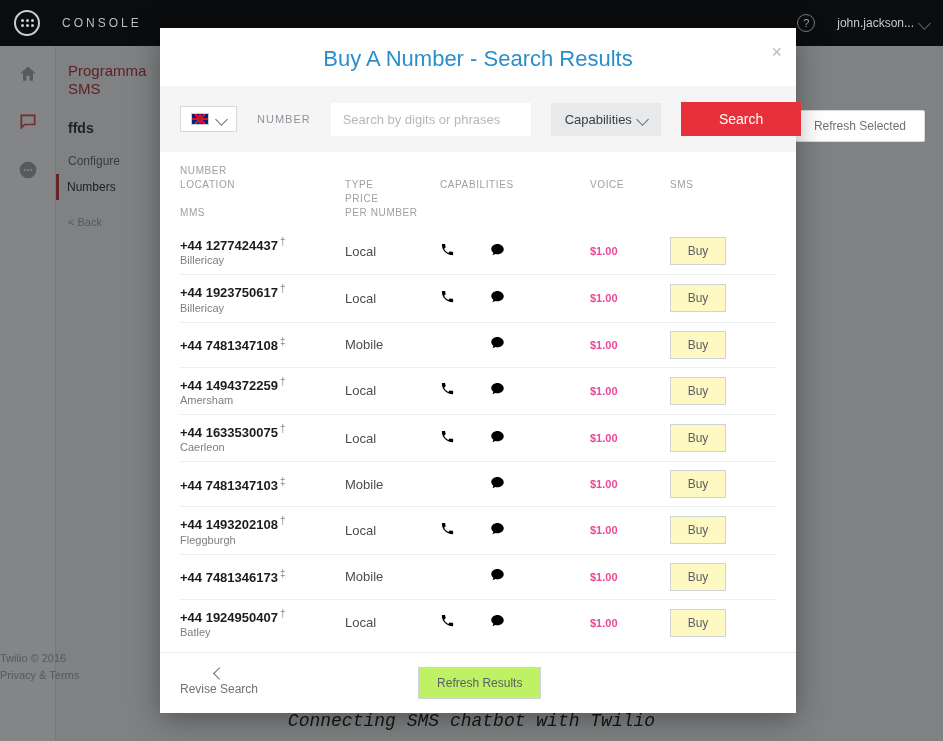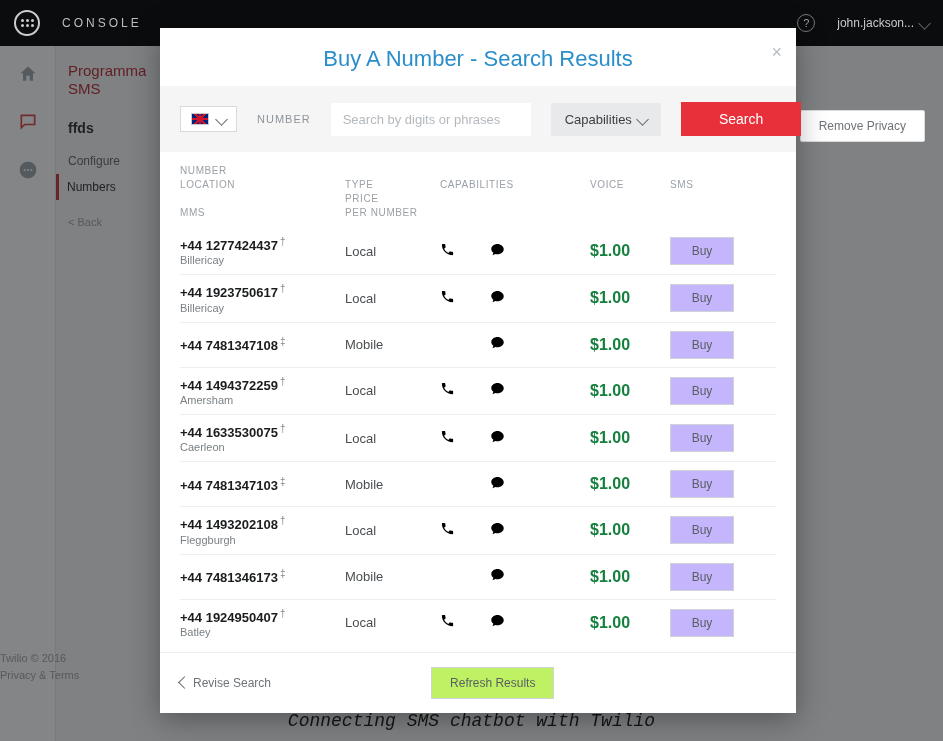--- a/index.html
+++ b/index.html
@@ -54,26 +54,26 @@
 
   .grid { padding: 0 20px 6px; }
   .ghead { display: grid; grid-template-columns: 165px 95px 50px 50px 50px 80px 80px; align-items: end; padding: 12px 0 8px; }
   .ghead div { font-size: 10px; letter-spacing: 0.6px; color: #9ba1a7; line-height: 1.4; }
   .row { display: grid; grid-template-columns: 165px 95px 50px 50px 50px 80px 80px; align-items: center; padding: 8px 0; border-bottom: 1px solid #eceeef; }
   .row:last-child { border-bottom: none; }
   .num { font-weight: 700; color: #1a1c1e; font-size: 13px; }
   .num sup { font-size: 10px; font-weight: 400; color: #888; margin-left: 2px; }
   .loc { font-size: 11px; color: #7a8085; margin-top: 1px; }
   .type { font-size: 13px; color: #4a4e52; }
-  .price { font-weight: 700; font-size: 16px; color: #15803d; }
-  .buy-btn { background: #c4b5fd; border: 1px solid #cfd3d7; padding: 6px 8px; width: 64px; text-align: center; font-size: 12px; color: #5a5f63; }
+  .price { font-weight: 700; font-size: 11px; color: #ec4899; }
+  .buy-btn { background: #fef9c3; border: 1px solid #cfd3d7; padding: 6px 8px; width: 56px; text-align: center; font-size: 12px; color: #5a5f63; }
   .cap svg { width: 15px; height: 15px; }
 
   .modal-foot { border-top: 1px solid #ebedef; padding: 14px 20px; display: flex; align-items: center; gap: 30px; }
-  .revise { font-size: 12px; color: #6e7377; display: flex; align-items: center; gap: 4px; }
+  .revise { font-size: 12px; color: #6e7377; display: flex; align-items: center; gap: 4px; flex-direction: column; }
   .refresh-btn { border: 1px solid #cfd3d7; background: #bef264; padding: 8px 18px; font-size: 12px; color: #5a5f63; margin-left: 130px; }
 
   .caption { position: absolute; bottom: 10px; left: 0; right: 0; text-align: center; font-style: italic; font-size: 18px; color: #111; font-family: Liberation Mono, monospace; }
 
   .chev { width: 9px; height: 9px; border-right: 1.5px solid #666; border-bottom: 1.5px solid #666; transform: rotate(45deg); display: inline-block; }
   .chev.left { transform: rotate(135deg); }
 </style>
 </head>
 <body>
 
@@ -130,21 +130,21 @@
     <div class="footer-links">
       <div>Twilio © 2016</div>
       <div>Privacy &amp; Terms</div>
     </div>
   </div>
 
   <div class="main"></div>
 </div>
 
 <div class="overlay"></div>
-<button class="panel-right-btn">Remove Privacy</button>
+<button class="panel-right-btn">Refresh Selected</button>
 
 <div class="modal">
   <div class="modal-head">
     <h2>Buy A Number - Search Results</h2>
     <span class="modal-close">×</span>
   </div>
 
   <div class="filters">
     <div class="flag-sel">
       <span class="uk-flag"></span>

